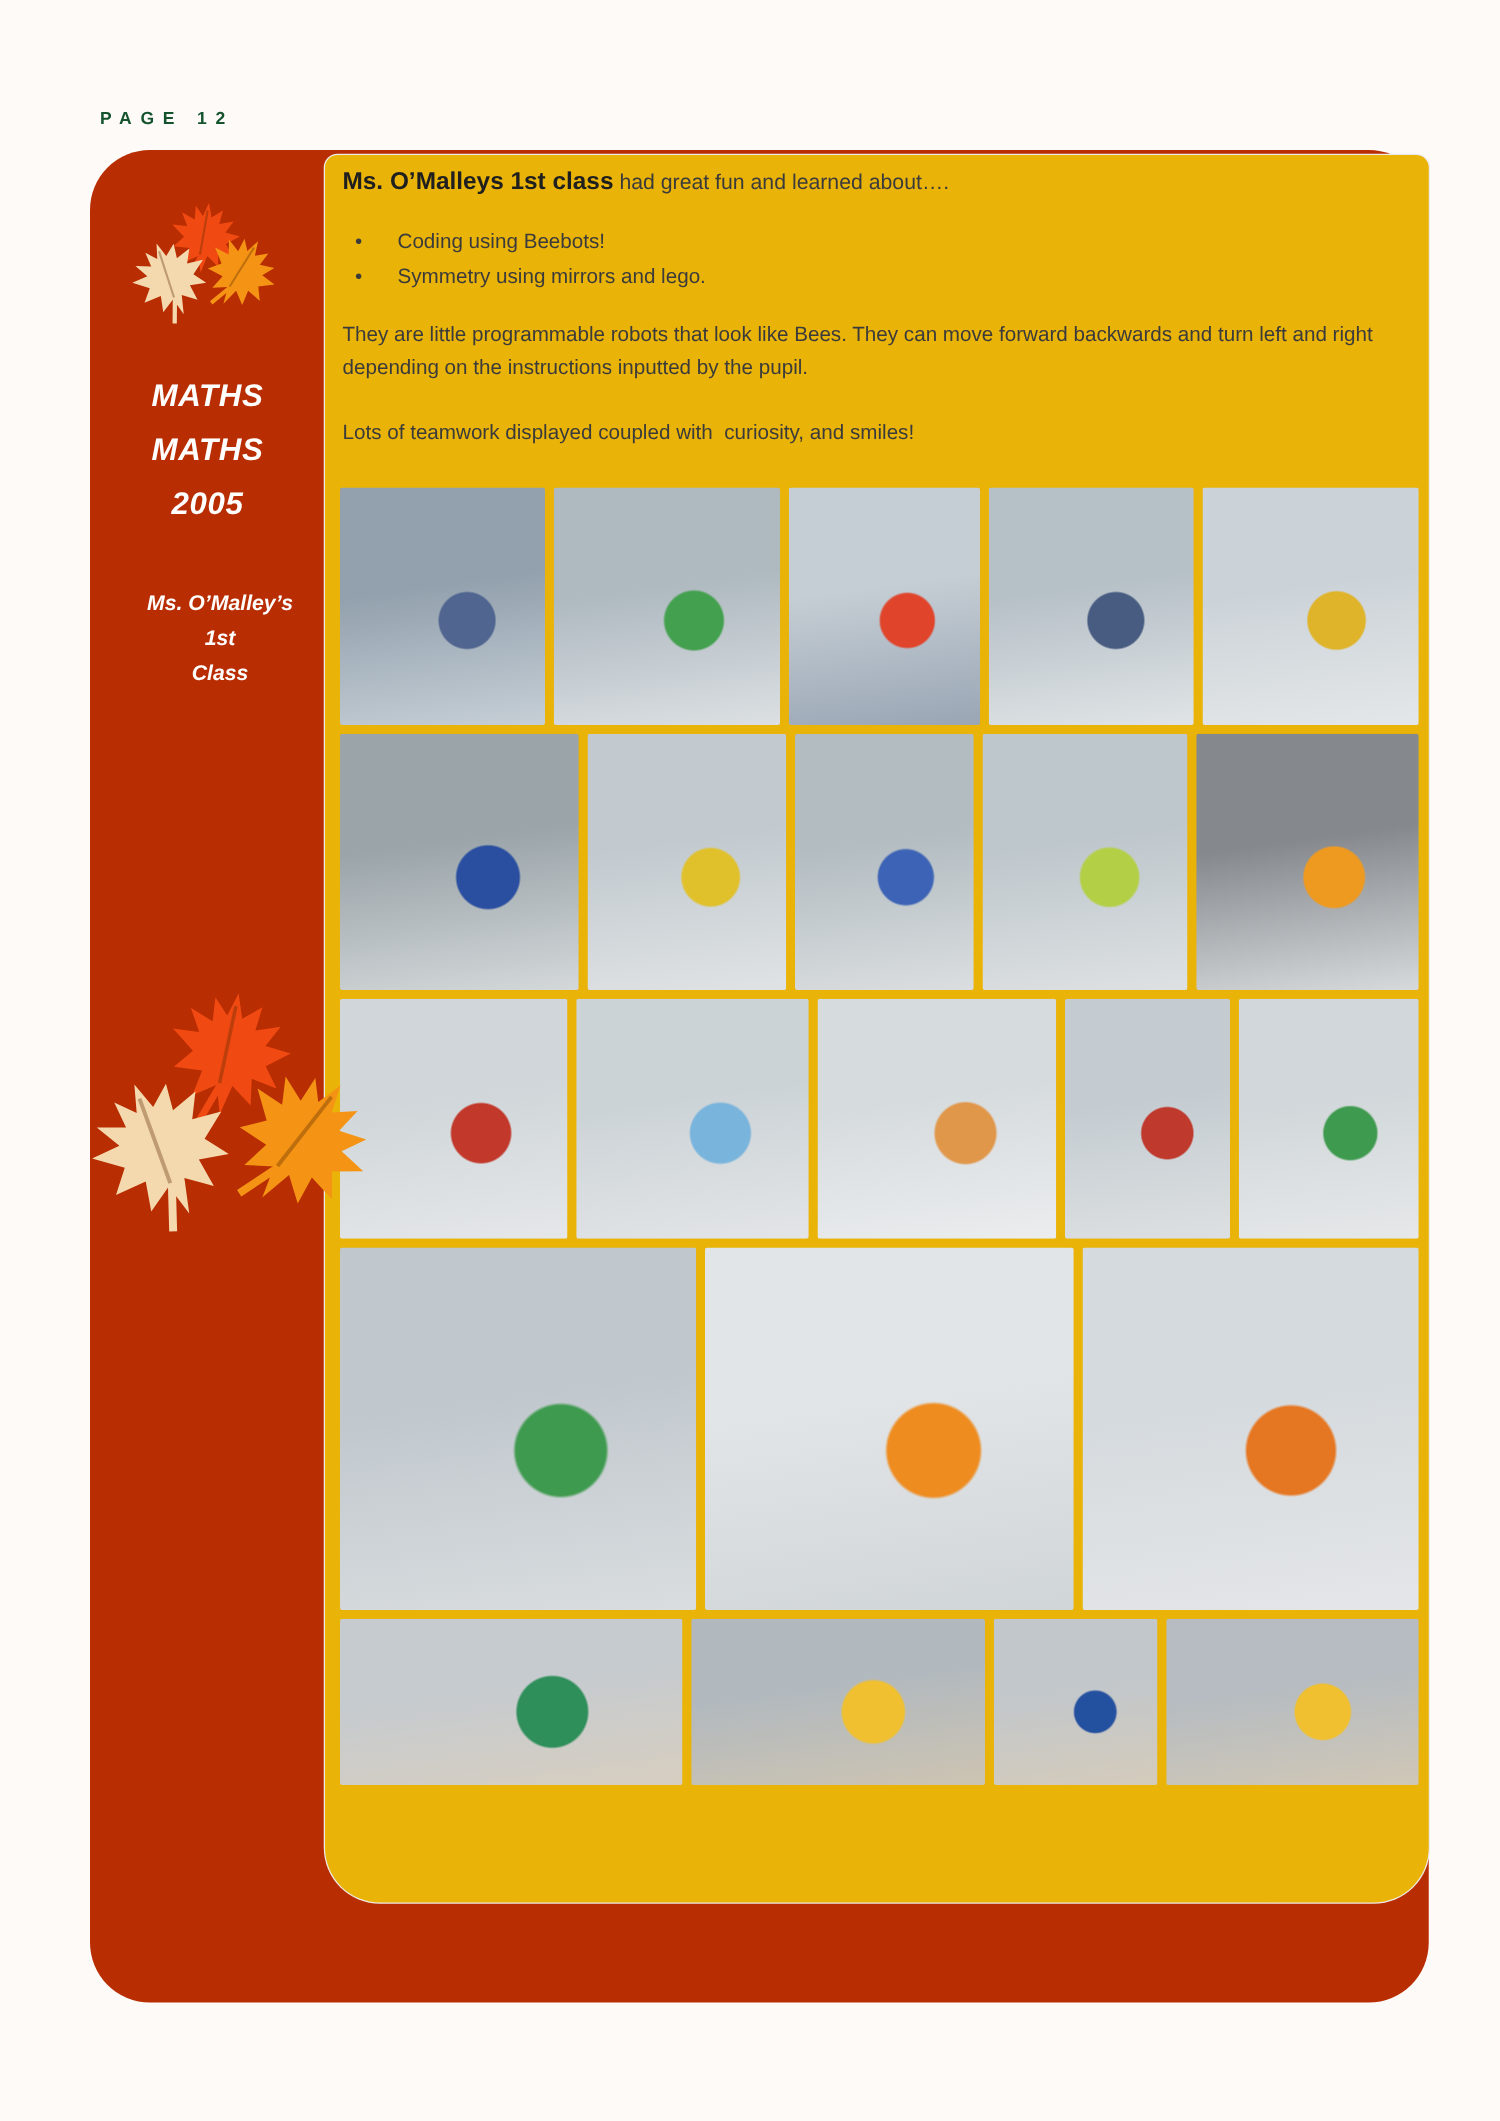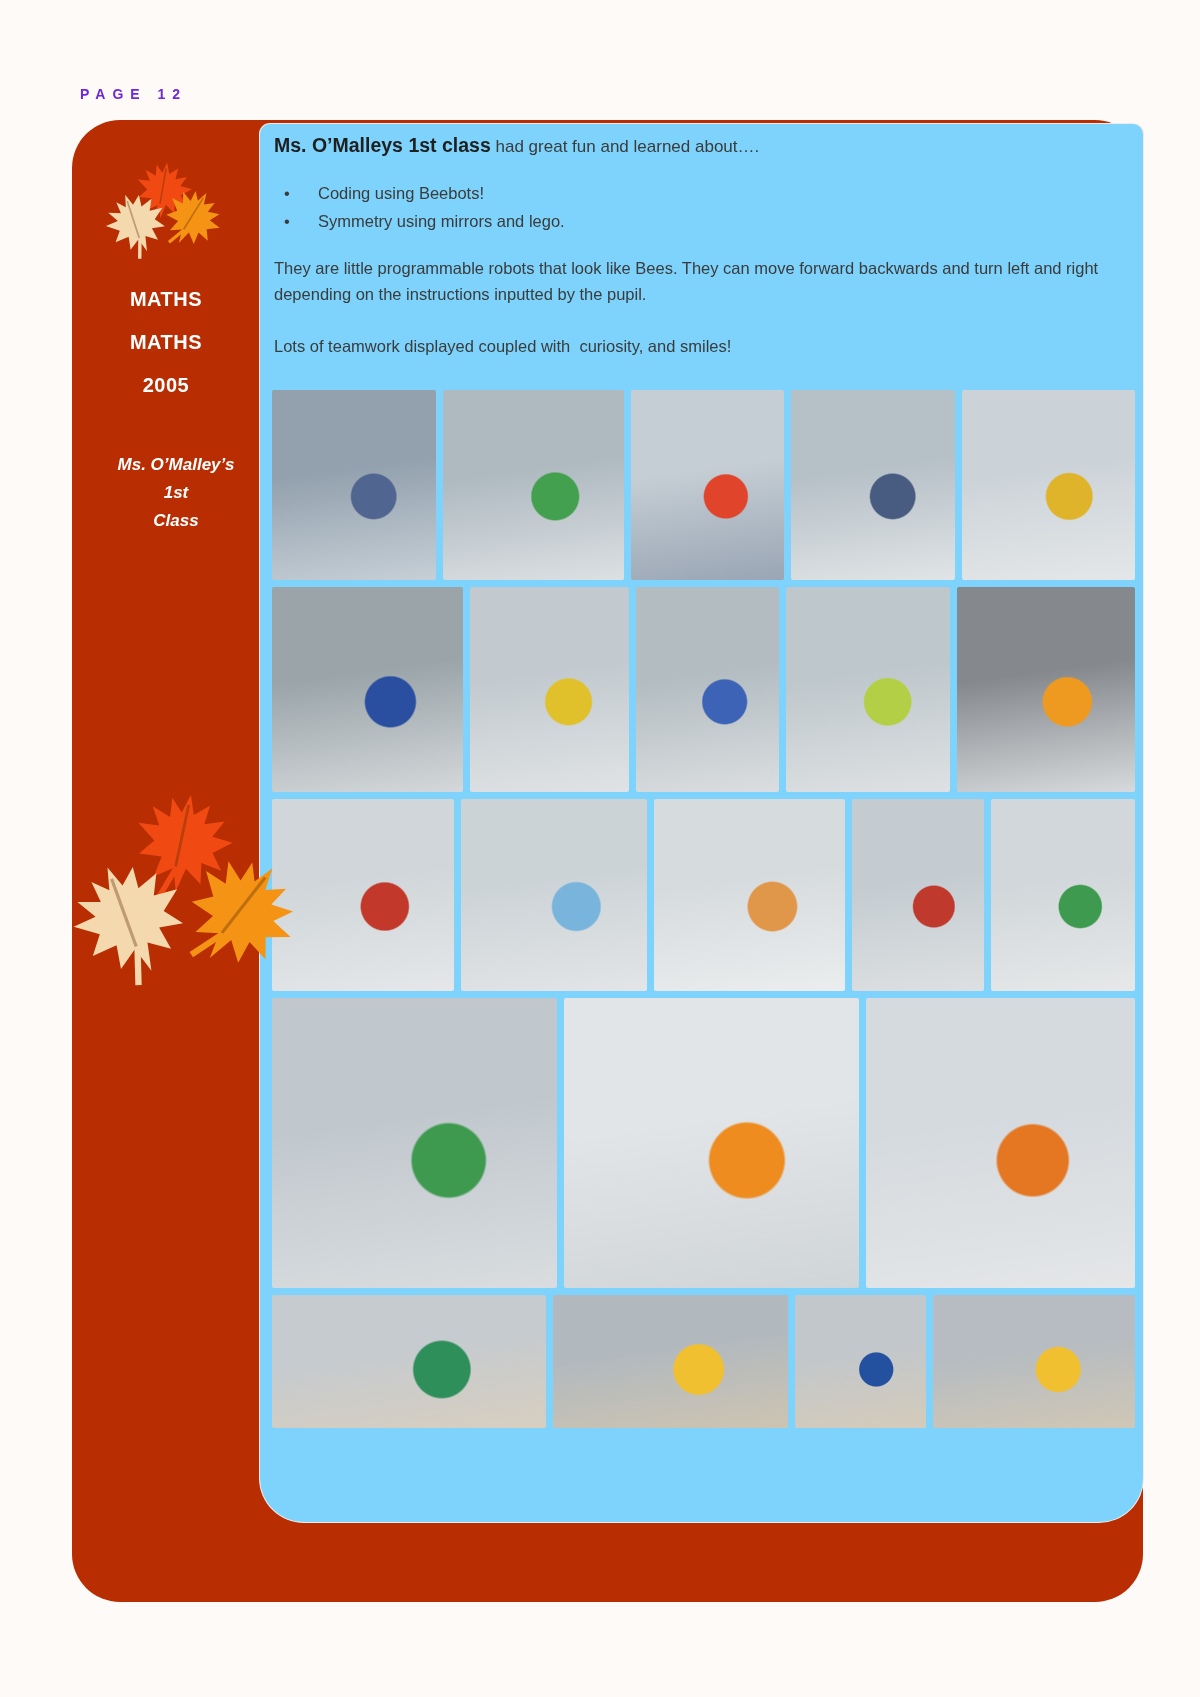--- a/index.html
+++ b/index.html
@@ -21,37 +21,38 @@
     width:1071px; height:1482px;
     background:#b82d02;
     border-radius:48px;
   }
   .sidebar {
     position:relative; width:188px; height:100%;
     color:#ffffff; text-align:center;
   }
   .leaves-top { display:block; margin:40px auto 0 auto; }
   .sidebar-title {
-    font-size:20px; font-weight:bold; 
+    margin-top:18px;
+    font-size:25px; font-weight:bold; font-style:italic;
     line-height:43px; letter-spacing:0.5px;
   }
   .sidebar-sub {
     margin-top:44px;
     font-size:17px; font-weight:bold; font-style:italic;
     line-height:28px;
     padding-left:20px;
   }
   .leaves-bottom {
     position:absolute; left:-10px; top:630px; z-index:5;
   }
   
   .content-panel {
     position:absolute; left:260px; top:124px;
     width:883px; height:1398px;
-    background:#7dd3fc;
+    background:#eab308;
     border-radius:10px 10px 44px 44px;
     box-shadow:0 0 0 1px #edebe9;
   }
   .intro { margin:10px 18px 0 14px; font-size:17px; color:#3b3b3b; }
   .intro b { font-size:19.5px; color:#1f1f1f; }
   .bullets { list-style:none; margin:27px 0 0 24px; font-size:16.5px; color:#3b3b3b; }
   .bullets li { position:relative; padding-left:34px; margin-bottom:9px; }
   .bullets li::before { content:"\2022"; position:absolute; left:0; top:0; }
   .beebots { margin:29px 18px 0 14px; font-size:16.5px; color:#3b3b3b; }
   .beebots b { color:#1f1f1f; }
@@ -68,21 +69,21 @@
 <svg class="defs-svg" aria-hidden="true">
   <defs>
     <g id="leaf">
       <path d="M32 2 L36 13 L44 6 L43 17 L54 13 L49 23 L61 24 L51 32 L58 41 L46 39 L48 51 L38 44 L35 58 L31 45 L21 52 L23 40 L10 41 L17 32 L6 24 L18 23 L12 13 L23 17 L22 6 L29 13 Z"></path>
       <path d="M31 44 L25 62 L28 63 L34 45 Z"></path>
       <path d="M32 8 L32 44" stroke="rgba(90,40,0,0.35)" stroke-width="1.6" fill="none"></path>
     </g>
   </defs>
 </svg>
 
-<div class="page-label" style="color: #6d28d9;">PAGE 12</div>
+<div class="page-label" style="color: #14532d;">PAGE 12</div>
 
 <div class="orange-panel" style="background: rgb(184, 45, 2);">
   <div class="sidebar">
 
     <svg class="leaves-top" width="132" height="118" viewBox="0 0 132 118">
       <g transform="translate(30,0) rotate(10 32 32)">
           <use href="#leaf" fill="#f04a12"></use>
         </g>
       <g transform="translate(0,32) rotate(-18 32 32) scale(1.08)">
           <use href="#leaf" fill="#f5d9ae"></use>

